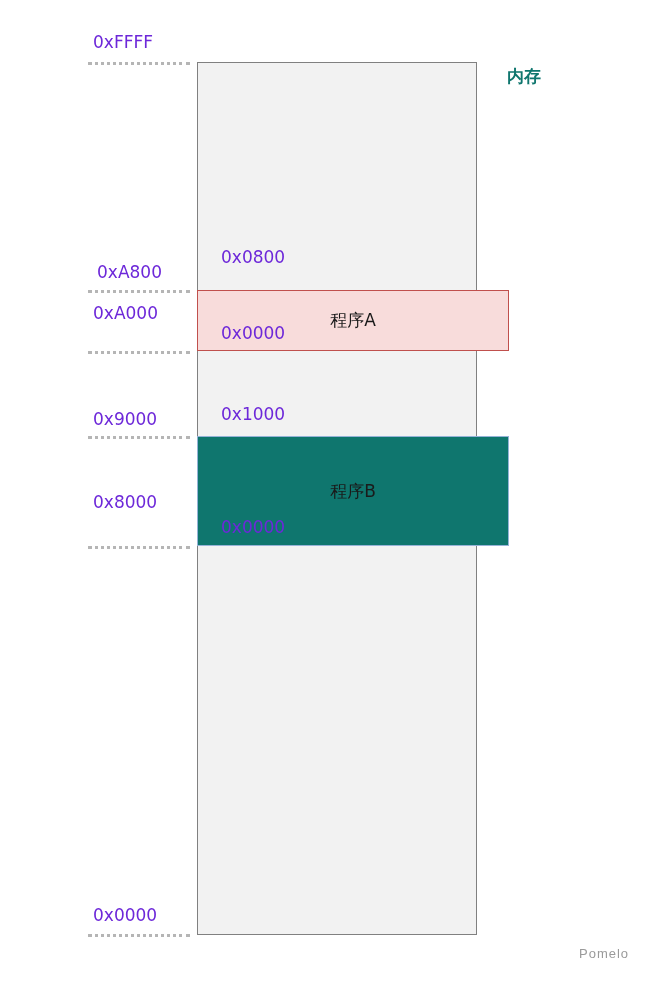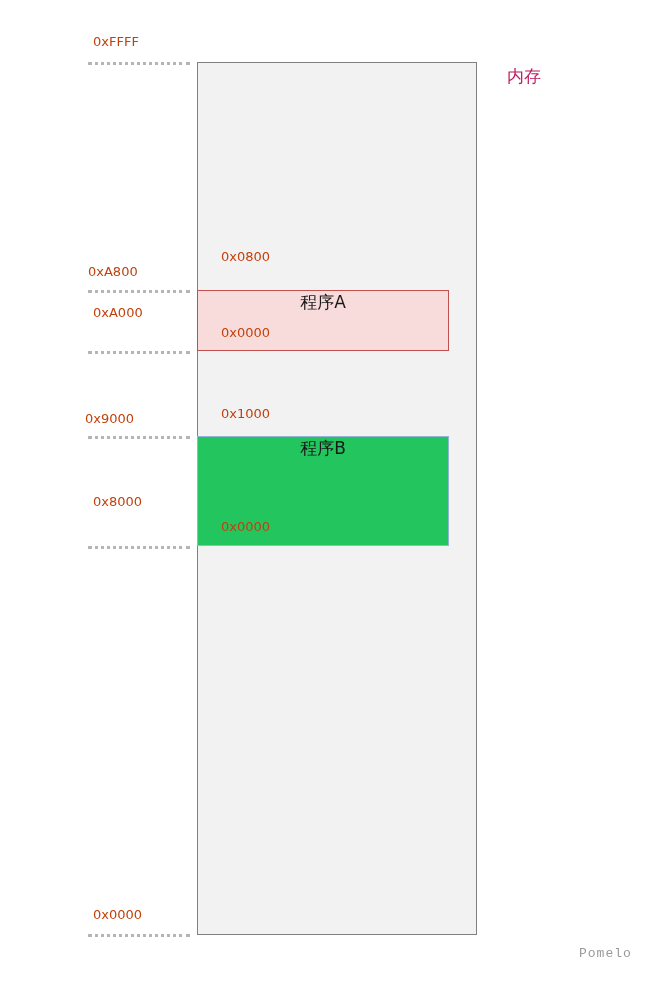--- a/index.html
+++ b/index.html
@@ -4,75 +4,75 @@
 <style>
   *{box-sizing:border-box;}
   html,body{margin:0;padding:0;}
   body{
     width:652px;height:982px;background:#ffffff;position:relative;
     font-family:"DejaVu Sans","Liberation Sans",sans-serif;
     overflow:hidden;
   }
   .abs{position:absolute;}
   .addr{
-    font-size:13px;color:#c2410c;line-height:22px;white-space:nowrap;
+    font-size:17px;color:#6d28d9;line-height:22px;white-space:nowrap;
   }
   .dotline{
     height:0;border-top:3px dotted #b5b5b5;width:102px;left:88px;
   }
   .mem-rect{
     left:197px;top:62px;width:280px;height:873px;
     background:#f2f2f2;border:1px solid #808080;
   }
   .region{
-    left:197px;width:252px;
-    display:flex;align-items:flex-start;justify-content:center;
+    left:197px;width:312px;
+    display:flex;align-items:center;justify-content:center;
   }
   .region-a{top:290px;height:61px;background:#f8dcdb;border:1px solid #c0504d;}
   .region-b{top:436px;height:110px;background:#dde8f7;border:1px solid #95b3d7;}
   .region-label{font-size:17px;color:#1a1a1a;}
   .offset{left:221px;}
-  .title-label{left:507px;top:65px;font-size:17px;color:#be185d;}
+  .title-label{left:507px;top:65px;font-size:17px;color:#0f766e;font-weight:bold;}
   .watermark{
     left:579px;top:946px;font-size:13px;color:#9a9a9a;letter-spacing:1px;
-    font-family:Liberation Mono, monospace;
+    font-family:Liberation Sans, sans-serif;
   }
 </style>
 </head>
 <body>
 
 <div>
 
   <div class="abs mem-rect" style="background: rgb(242, 242, 242); border-color: rgb(128, 128, 128);"></div>
 
   <span class="abs title-label">内存</span>
 
   <span class="abs addr" style="left:93px;top:31px">0xFFFF</span>
   <div class="abs dotline" style="top:62px"></div>
 
-  <span class="abs addr" style="left:88px;top:261px">0xA800</span>
+  <span class="abs addr" style="left:97px;top:261px">0xA800</span>
   <div class="abs dotline" style="top:290px"></div>
 
   <span class="abs addr" style="left:93px;top:302px">0xA000</span>
   <div class="abs dotline" style="top:351px"></div>
 
-  <span class="abs addr" style="left:85px;top:408px">0x9000</span>
+  <span class="abs addr" style="left:93px;top:408px">0x9000</span>
   <div class="abs dotline" style="top:436px"></div>
 
   <span class="abs addr" style="left:93px;top:491px">0x8000</span>
   <div class="abs dotline" style="top:546px"></div>
 
   <span class="abs addr" style="left:93px;top:904px">0x0000</span>
   <div class="abs dotline" style="top:934px"></div>
 
   <div class="abs region region-a" style="background: rgb(248, 220, 219); border-color: rgb(192, 80, 77);">
     <span class="region-label">程序A</span>
   </div>
 
-  <div class="abs region region-b" style="background: #22c55e; border-color: rgb(149, 179, 215);">
+  <div class="abs region region-b" style="background: #0f766e; border-color: rgb(149, 179, 215);">
     <span class="region-label">程序B</span>
   </div>
 
   <span class="abs addr offset" style="top:246px">0x0800</span>
   <span class="abs addr offset" style="top:322px">0x0000</span>
   <span class="abs addr offset" style="top:403px">0x1000</span>
   <span class="abs addr offset" style="top:516px">0x0000</span>
 
   <span class="abs watermark">Pomelo</span>
 

